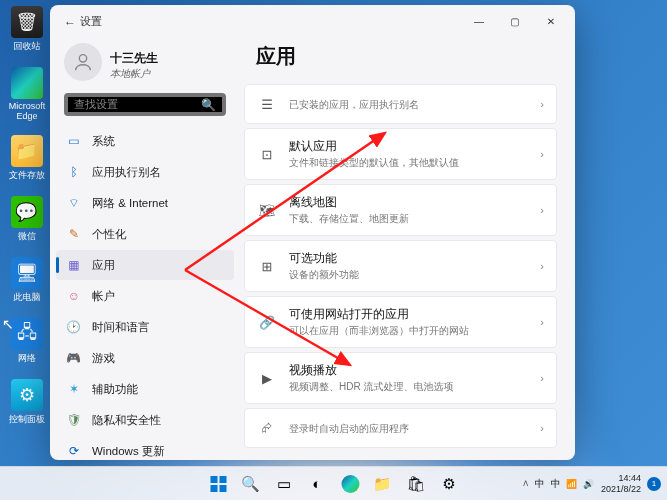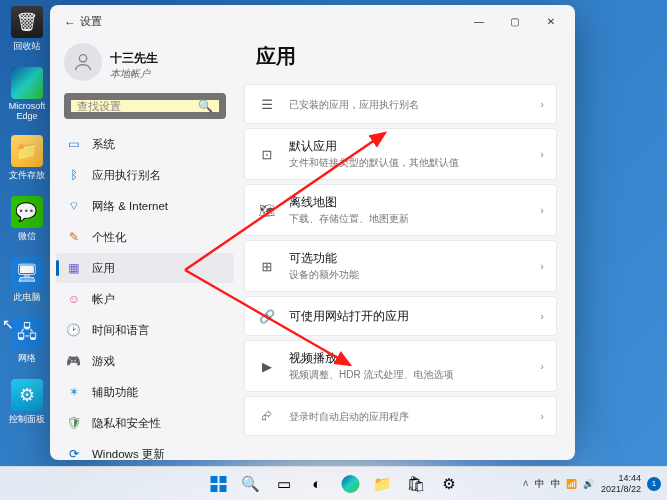--- a/index.html
+++ b/index.html
@@ -32,21 +32,21 @@
 .titlebar .wbtn { width: 36px; height: 32px; display: flex; align-items: center; justify-content: center; font-size: 10px; color: #333; }
 
 .body { flex: 1; display: flex; overflow: hidden; }
 
 
 .sidebar { width: 190px; padding: 0 6px; display: flex; flex-direction: column; overflow-y: auto; }
 .profile { display: flex; align-items: flex-end; gap: 8px; padding: 6px 8px 10px; }
 .avatar { width: 38px; height: 38px; border-radius: 50%; background: #e2e2e6; display: flex; align-items: center; justify-content: center; color: #777; font-size: 20px; }
 .profile .name { font-size: 12px; font-weight: 600; color: #111; }
 .profile .sub { font-size: 10px; color: #666; font-style: italic; }
-.search { margin: 2px 8px 10px; height: 26px; background: #fef9c3; border: 7px solid #737373; border-radius: 4px; display: flex; align-items: center; padding: 0 6px; font-size: 11px; color: #888; }
+.search { margin: 2px 8px 10px; height: 26px; background: #000000; border: 4px solid #737373; border-radius: 4px; display: flex; align-items: center; padding: 0 6px; font-size: 11px; color: #888; }
 .search .sicon { margin-left: auto; font-size: 12px; color: #777; }
 .nav { display: flex; flex-direction: column; gap: 1px; }
 .navitem { display: flex; align-items: center; gap: 10px; height: 30px; padding: 0 10px; font-size: 11.5px; color: #222; border-radius: 4px; position: relative; }
 .navitem .ni { width: 16px; height: 16px; display: flex; align-items: center; justify-content: center; font-size: 12px; }
 .navitem.active { background: #eaeaee; }
 .navitem.active::before { content: ""; position: absolute; left: 0; top: 7px; bottom: 7px; width: 3px; background: #0067c0; border-radius: 2px; }
 .ni.sys { color: #0067c0; }
 .ni.bt { color: #0067c0; }
 .ni.net { color: #0067c0; }
 .ni.pers { color: #c46b1e; }
@@ -225,20 +225,21 @@
             <div class="txt">
               <div class="ttl">可选功能</div>
               <div class="desc">设备的额外功能</div>
             </div>
             <span class="chev">›</span>
           </div>
         <div class="card">
             <span class="ci">🔗</span>
             <div class="txt">
               <div class="ttl">可使用网站打开的应用</div>
+              <div class="desc">可以在应用（而非浏览器）中打开的网站</div>
             </div>
             <span class="chev">›</span>
           </div>
         <div class="card">
             <span class="ci">▶</span>
             <div class="txt">
               <div class="ttl">视频播放</div>
               <div class="desc">视频调整、HDR 流式处理、电池选项</div>
             </div>
             <span class="chev">›</span>

